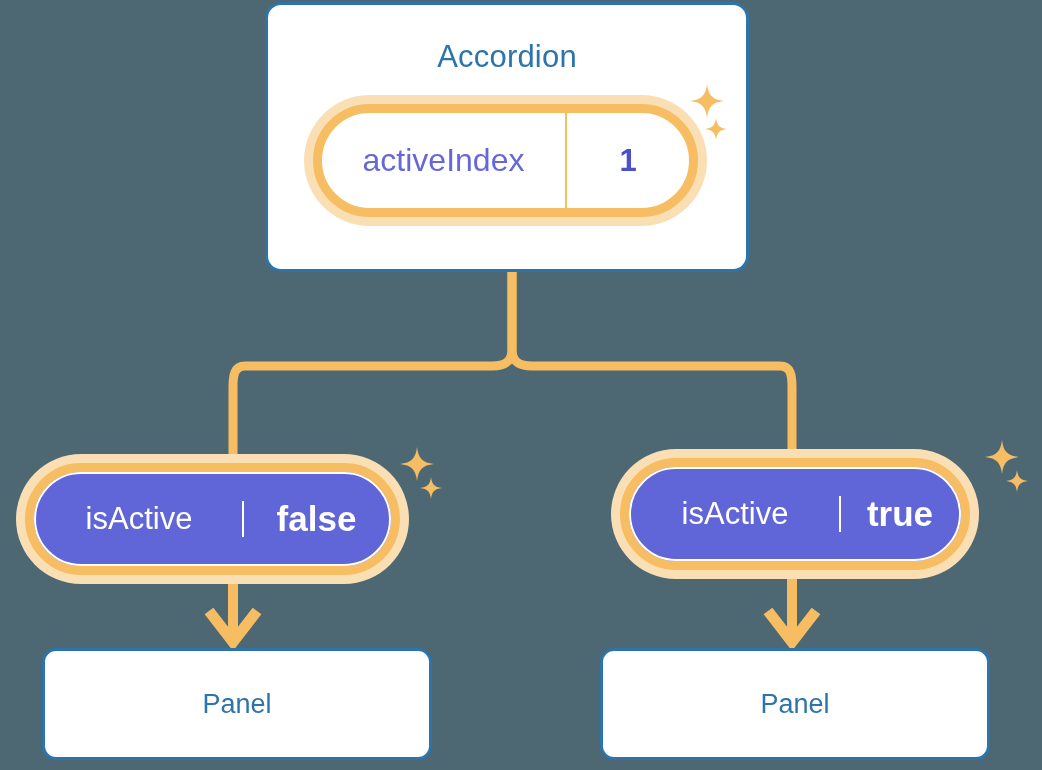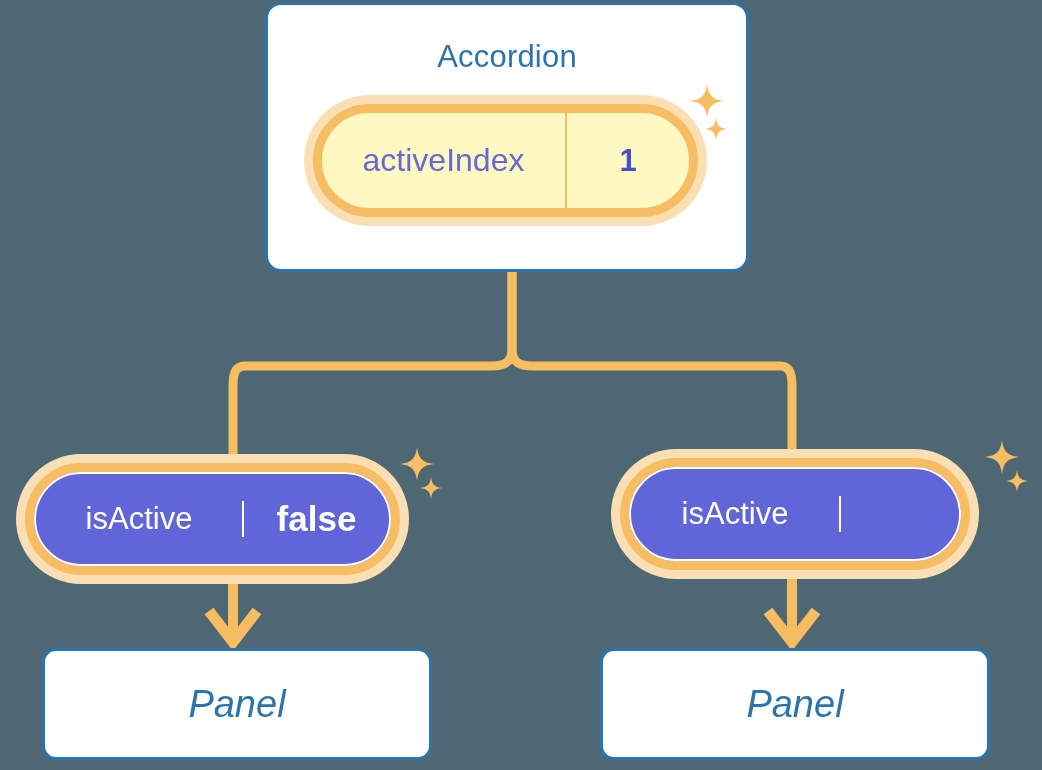--- a/index.html
+++ b/index.html
@@ -61,23 +61,22 @@
     letter-spacing: .2px;
   }
   #accordion-title {
     position: absolute;
     left: 0;
     right: 0;
     top: 34px;
     text-align: center;
   }
   .panel-title {
-    font-size: 38px;
+    font-size: 27px;
     color: #2c74ab;
-    font-style: italic;
   }
 
   
   .pill {
     position: absolute;
     display: flex;
     align-items: stretch;
     box-sizing: border-box;
     border-radius: 999px;
     
@@ -92,21 +91,21 @@
   }
   .pill .seg-key   { font-weight: 400; }
   .pill .seg-value { font-weight: bold; }
 
   
   #state-pill {
     left: 313px;
     top: 104px;
     width: 385px;
     height: 113px;
-    background: #fef9c3;
+    background: #ffffff;
   }
   #state-pill .seg-key {
     width: 245px;
     font-size: 32px;
     color: #6568d6;
     border-right: 2px solid #f7bd63;
   }
   #state-pill .seg-value {
     flex: 1;
     font-size: 31px;
@@ -214,20 +213,21 @@
     </div>
   </div>
 
   <div class="card panel-card" id="panel-card-left">
     <div class="panel-title">Panel</div>
   </div>
 
   <div class="pill pill-purple" id="prop-pill-right">
     <div class="inner">
       <div class="seg seg-key">isActive</div>
+      <div class="seg seg-value">true</div>
     </div>
   </div>
 
   <div class="card panel-card" id="panel-card-right">
     <div class="panel-title">Panel</div>
   </div>
 
   <div class="sparkle" id="sparkle-accordion-a">
     <svg width="34" height="34" viewBox="0 0 34 34">
       <path d="M17 0 C18.4 11.6 22.4 15.6 34 17 C22.4 18.4 18.4 22.4 17 34 C15.6 22.4 11.6 18.4 0 17 C11.6 15.6 15.6 11.6 17 0 Z" fill="#f7bd63"></path>

